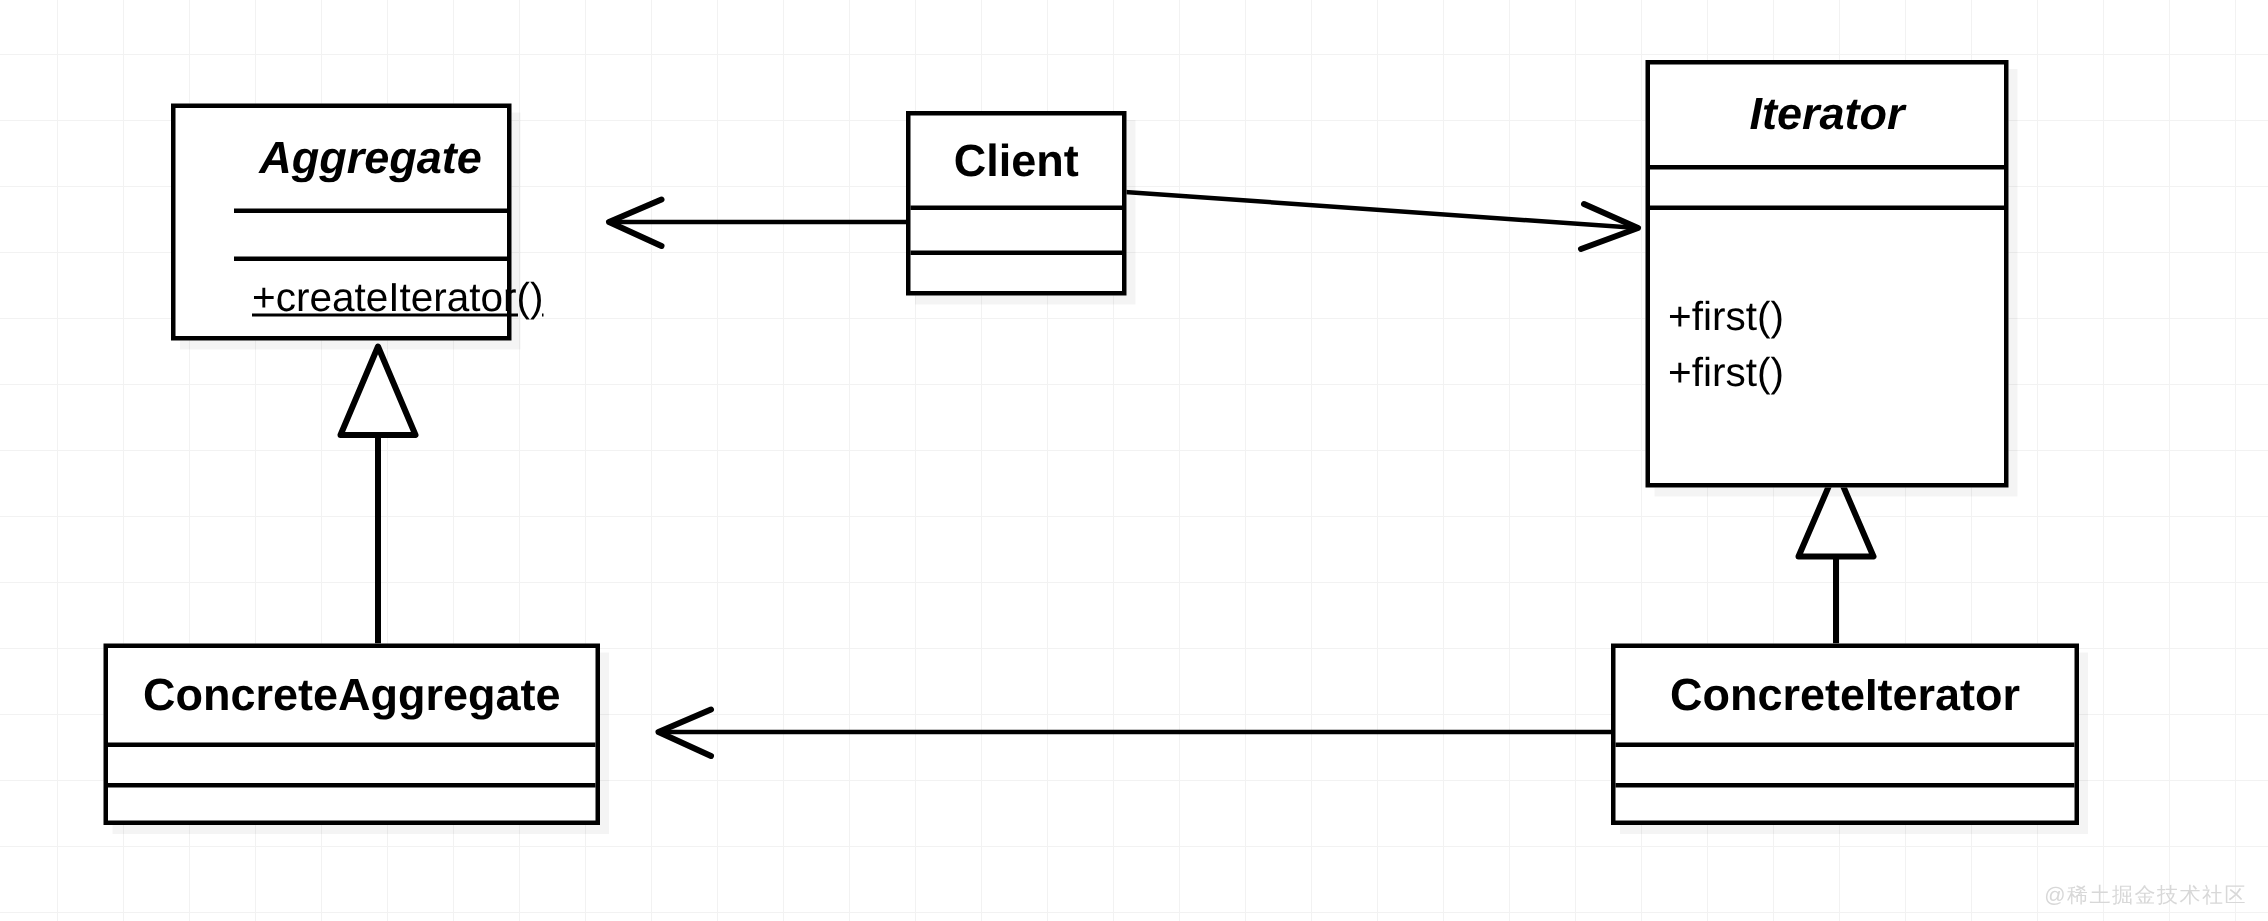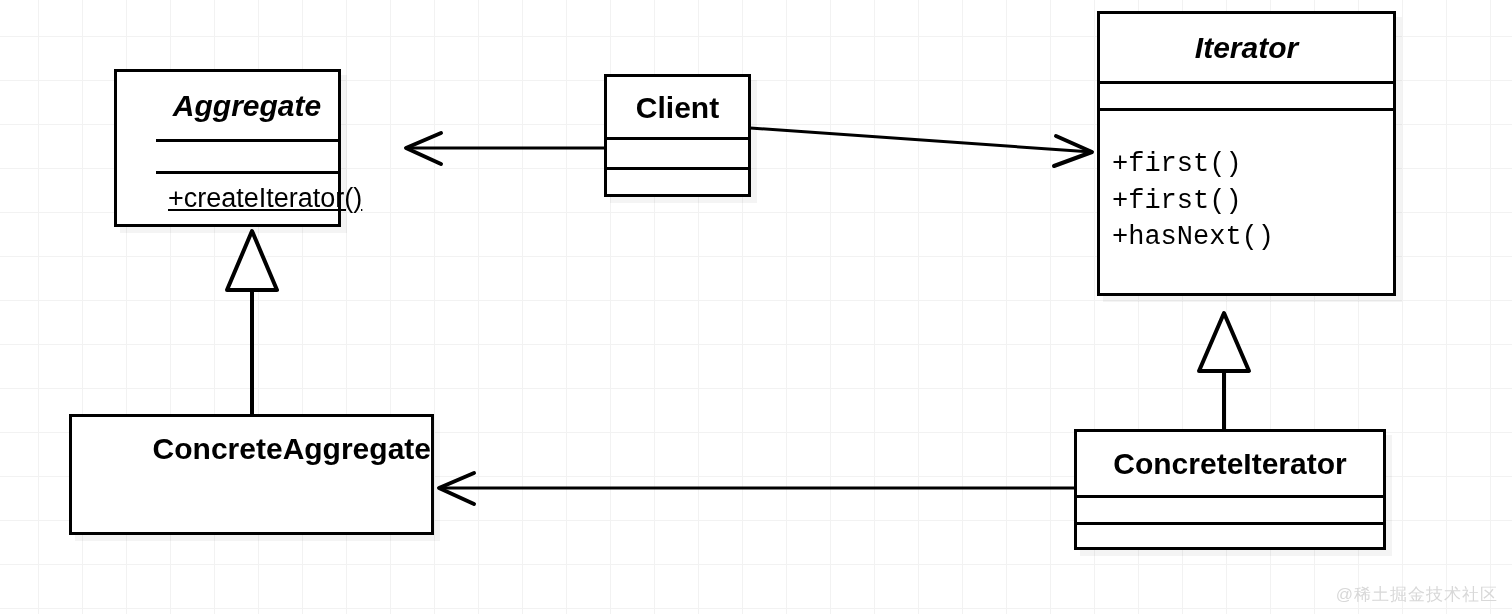--- a/index.html
+++ b/index.html
@@ -67,21 +67,21 @@
     left: 0;
     top: 0;
     width: 1512px;
     height: 614px;
     pointer-events: none;
   }
   .watermark {
     position: absolute;
     right: 14px;
     bottom: 8px;
-    font-size: 17px;
+    font-size: 14px;
     color: #d8d8d8;
     letter-spacing: 1px;
     white-space: nowrap;
   }
 </style>
 </head>
 <body>
 
 <div id="canvas">
 
@@ -124,33 +124,32 @@
   </div>
 
   <div class="uml-box" style="left:604px; top:74px; width:147px; height:123px;">
     <div class="compartment title-comp" style="height:60px;">
       <div class="cls-title">Client</div>
     </div>
     <div class="compartment" style="height:30px;"></div>
     <div class="compartment" style="flex:1;"></div>
   </div>
 
-  <div class="uml-box" style="left:1097px; top:11px; width:299px; height:285px;">
+  <div class="uml-box" style="left:1097px; top:40px; width:242px; height:285px;">
     <div class="compartment title-comp" style="height:67px;">
       <div class="cls-title abstract">Iterator</div>
     </div>
     <div class="compartment" style="height:27px;"></div>
-    <div class="compartment members" style="flex:1;font-family:Liberation Mono, monospace;">
+    <div class="compartment members" style="flex:1;">
       <div class="member">+first()</div>
       <div class="member">+first()</div>
-      <div class="member">+hasNext()</div>
     </div>
   </div>
 
-  <div class="uml-box" style="left:69px; top:414px; width:365px; height:121px;align-items:flex-end;">
+  <div class="uml-box" style="left:69px; top:429px; width:331px; height:121px;">
     <div class="compartment title-comp" style="height:63px;">
       <div class="cls-title">ConcreteAggregate</div>
     </div>
     <div class="compartment" style="height:27px;"></div>
     <div class="compartment" style="flex:1;"></div>
   </div>
 
   <div class="uml-box" style="left:1074px; top:429px; width:312px; height:121px;">
     <div class="compartment title-comp" style="height:63px;">
       <div class="cls-title">ConcreteIterator</div>

